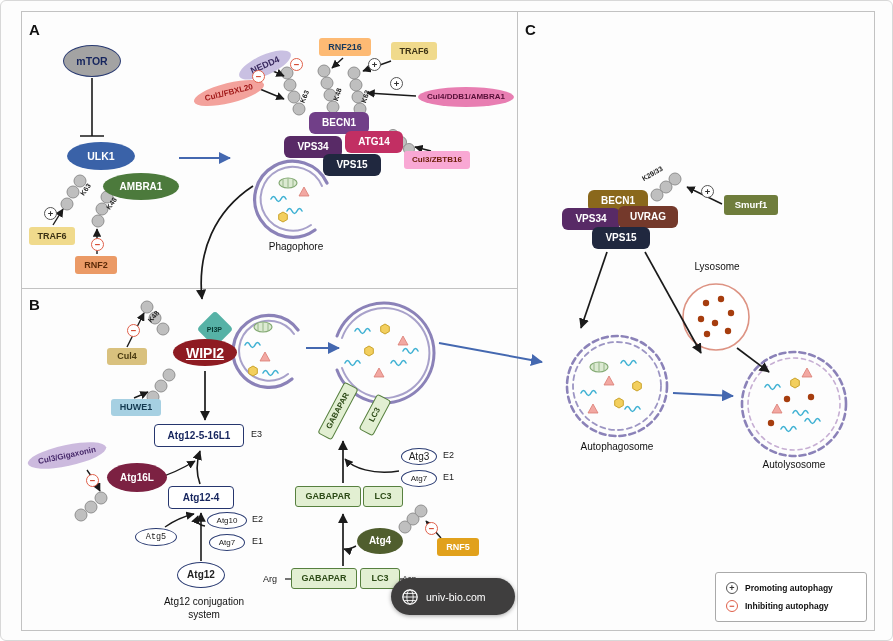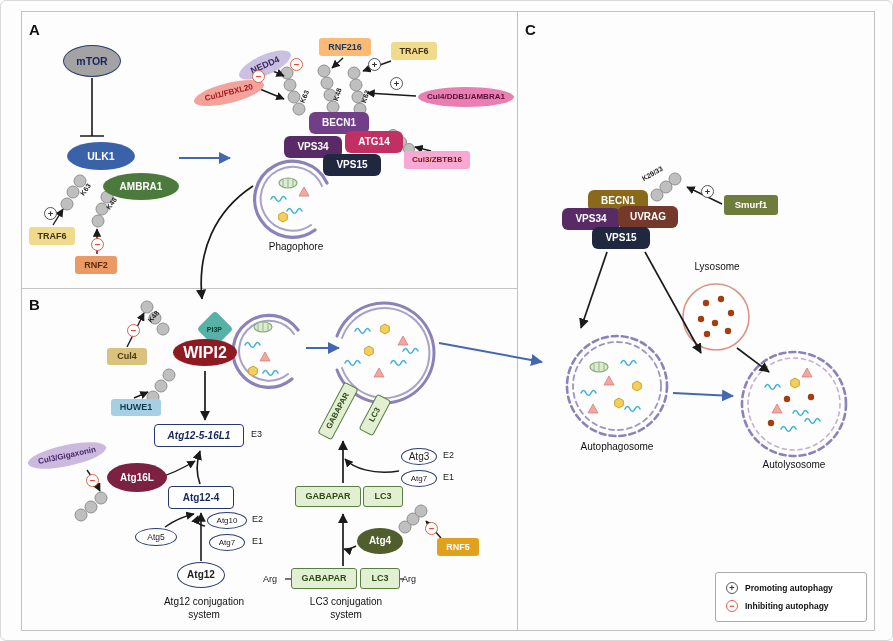--- a/index.html
+++ b/index.html
@@ -279,32 +279,32 @@
   <div class="sym minus" style="left:289px;top:57px;">−</div>
   <div class="sym minus" style="left:251px;top:69px;">−</div>
   <div class="sym plus" style="left:367px;top:57px;">+</div>
   <div class="sym plus" style="left:389px;top:76px;">+</div>
 
   <div class="panel-label" style="left:28px;top:295px;">B</div>
 
   <div class="node" style="left:201px;top:315px;width:26px;height:26px;background:#56b2a6;border-radius:4px;transform:rotate(45deg);">
     <span style="transform:rotate(-45deg);font-size:7px;font-weight:bold;color:#073a33;">PI3P</span>
   </div>
-  <div class="node oval" style="left:172px;top:338px;width:64px;height:27px;background:#8e1b22;color:#fff;font-size:16px;">WIPI2</div>
+  <div class="node oval" style="left:172px;top:338px;width:64px;height:27px;background:#8e1b22;color:#fff;font-size:14px;text-decoration:underline;">WIPI2</div>
   <div class="node chip" style="left:106px;top:347px;width:40px;height:17px;background:#d9c17e;color:#4a3a10;font-size:9px;">Cul4</div>
   <div class="node chip" style="left:110px;top:398px;width:50px;height:17px;background:#a6d0e2;color:#143a52;font-size:9px;">HUWE1</div>
 
-  <div class="node outline" style="left:153px;top:423px;width:90px;height:23px;font-size:10px;font-style:italic;">Atg12-5-16L1</div>
+  <div class="node outline" style="left:153px;top:423px;width:90px;height:23px;font-size:10px;">Atg12-5-16L1</div>
   <div class="plain" style="left:250px;top:428px;">E3</div>
 
   <div class="node oval" style="left:106px;top:462px;width:60px;height:29px;background:#7c2142;color:#fff;font-size:10px;">Atg16L</div>
   <div class="node oval" style="left:26px;top:444px;width:80px;height:21px;background:#ccbade;color:#46286a;font-size:8px;transform:rotate(-12deg);">Cul3/Gigaxonin</div>
   <div class="node outline" style="left:167px;top:485px;width:66px;height:23px;font-size:10px;">Atg12-4</div>
 
-  <div class="node oval oline thin" style="left:134px;top:527px;width:42px;height:18px;font-size:8.5px;">Atg5</div>
+  <div class="node oval oline thin" style="left:134px;top:527px;width:42px;height:18px;font-size:8.5px;font-family:Liberation Mono, monospace;">Atg5</div>
   <div class="node oval oline thin" style="left:206px;top:511px;width:40px;height:17px;font-size:8px;">Atg10</div>
   <div class="plain" style="left:251px;top:513px;">E2</div>
   <div class="node oval oline thin" style="left:208px;top:533px;width:36px;height:17px;font-size:8px;">Atg7</div>
   <div class="plain" style="left:251px;top:535px;">E1</div>
   <div class="node oval oline" style="left:176px;top:561px;width:48px;height:26px;font-size:10px;">Atg12</div>
   <div class="caption" style="left:148px;top:595px;width:110px;">Atg12 conjugation system</div>
 
   <div class="node green-box" style="left:308px;top:402px;width:58px;height:16px;font-size:8px;transform:rotate(-62deg);">GABAPAR</div>
   <div class="node green-box" style="left:354px;top:406px;width:40px;height:16px;font-size:8px;transform:rotate(-62deg);">LC3</div>
 
@@ -316,21 +316,20 @@
   <div class="node oval oline thin" style="left:400px;top:469px;width:36px;height:17px;font-size:8px;">Atg7</div>
   <div class="plain" style="left:442px;top:471px;">E1</div>
 
   <div class="plain" style="left:262px;top:573px;">Arg</div>
   <div class="node green-box" style="left:290px;top:567px;width:66px;height:21px;font-size:9px;">GABAPAR</div>
   <div class="node green-box" style="left:359px;top:567px;width:40px;height:21px;font-size:9px;">LC3</div>
   <div class="plain" style="left:401px;top:573px;">Arg</div>
 
   <div class="node oval" style="left:356px;top:527px;width:46px;height:26px;background:#505e2e;color:#fff;font-size:10px;">Atg4</div>
   <div class="node chip" style="left:436px;top:537px;width:42px;height:18px;background:#e1a11c;color:#fff;font-size:9px;text-align:center;">RNF5</div>
-  <div class="caption" style="left:295px;top:595px;width:100px;">LC3 conjugation system</div>
 
   <div class="klabel" style="left:146px;top:312px;transform:rotate(-48deg);">K48</div>
   <div class="sym minus" style="left:126px;top:323px;">−</div>
   <div class="sym minus" style="left:85px;top:473px;">−</div>
   <div class="sym minus" style="left:424px;top:521px;">−</div>
 
   <div class="panel-label" style="left:524px;top:20px;">C</div>
 
   <div class="node rbox" style="left:587px;top:189px;width:60px;height:22px;background:#8a681c;color:#fff;font-size:10px;">BECN1</div>
   <div class="node rbox" style="left:561px;top:207px;width:58px;height:22px;background:#582a66;color:#fff;font-size:10px;">VPS34</div>
@@ -349,14 +348,22 @@
     <div class="legend-row">
       <span class="sym plus inline">+</span>
       <span class="legend-text">Promoting autophagy</span>
     </div>
     <div class="legend-row">
       <span class="sym minus inline">−</span>
       <span class="legend-text">Inhibiting autophagy</span>
     </div>
   </div>
 
+  <div class="watermark">
+    <svg width="18" height="18" viewBox="0 0 20 20">
+      <circle cx="10" cy="10" r="8" fill="none" stroke="#fff" stroke-width="1.4"></circle>
+      <ellipse cx="10" cy="10" rx="3.5" ry="8" fill="none" stroke="#fff" stroke-width="1"></ellipse>
+      <path d="M2,10 h16 M3.5,6 h13 M3.5,14 h13" stroke="#fff" stroke-width="1" fill="none"></path>
+    </svg>
+    <span>univ-bio.com</span>
+  </div>
 
 </div>
 
 </body></html>

